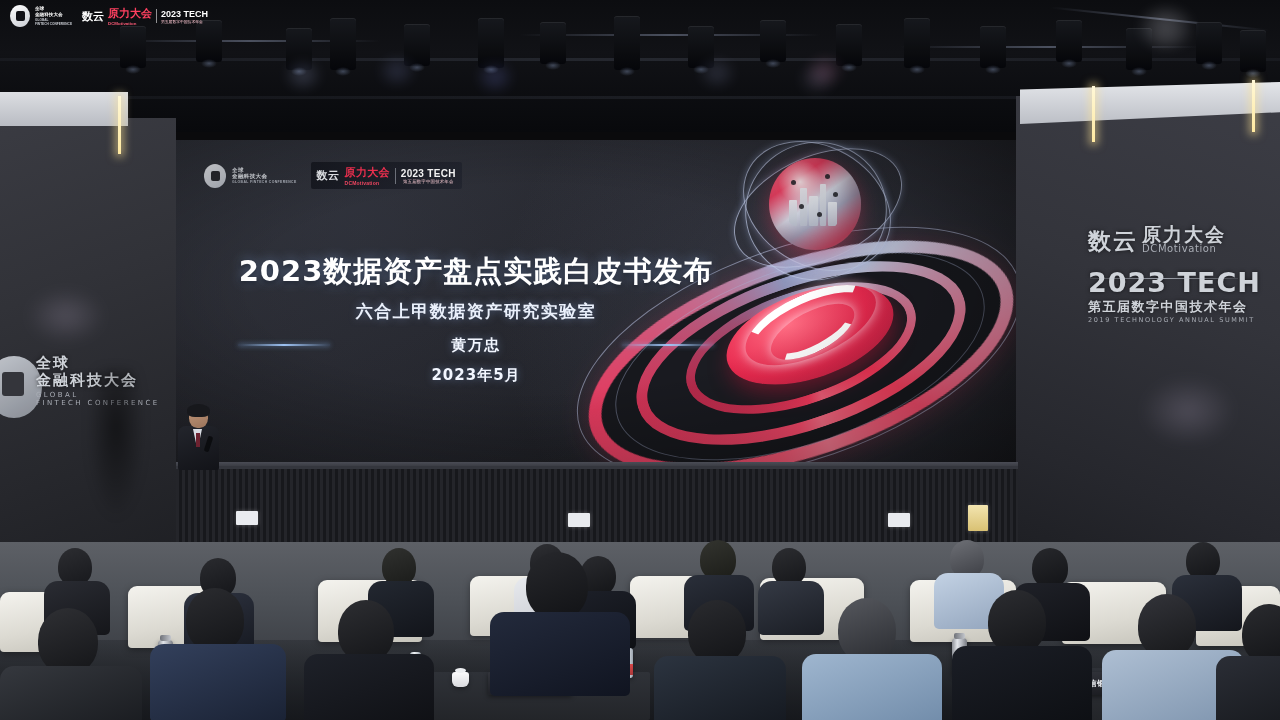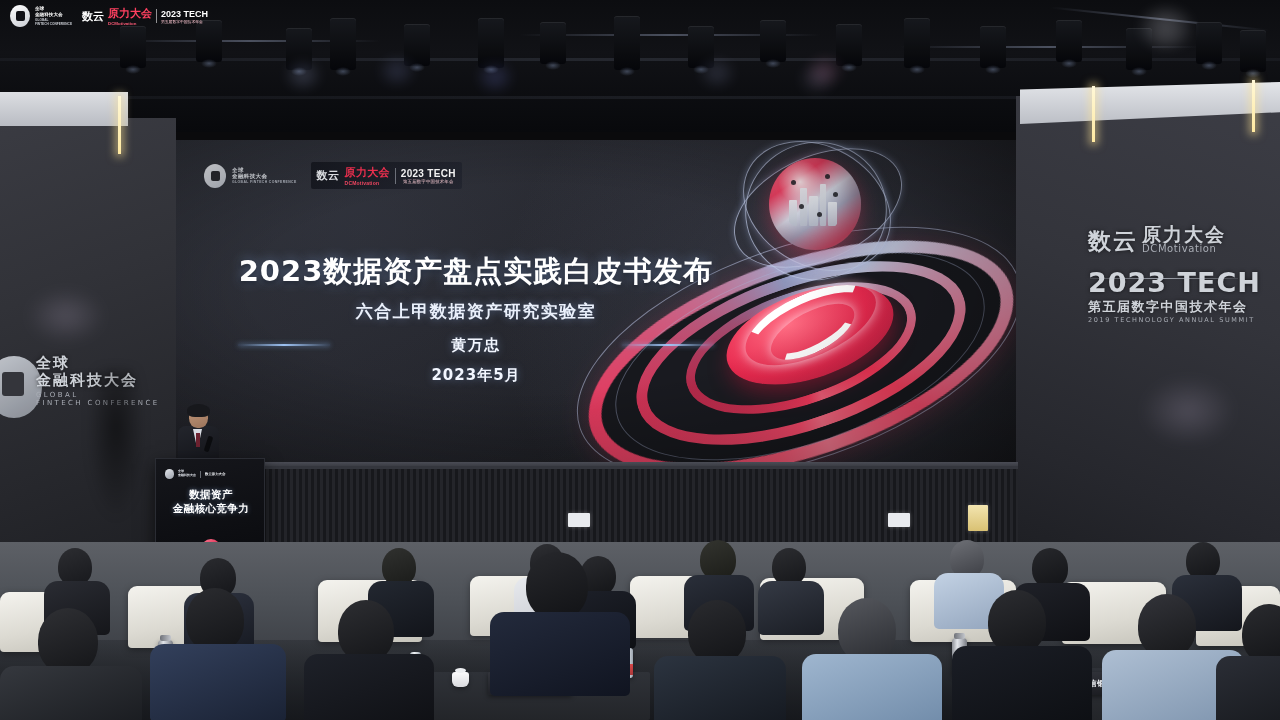--- a/index.html
+++ b/index.html
@@ -447,39 +447,20 @@
 
   <div class="speaker">
     <div class="sp-body"></div>
     <div class="sp-head"></div>
     <div class="sp-hair"></div>
     <div class="sp-shirt"></div>
     <div class="sp-tie"></div>
     <div class="sp-mic"></div>
   </div>
 
-  <div class="podium">
-    <div class="podium-logos">
-      <div class="m"></div>
-      <div class="t1">
-        <div>全球</div>
-        <div>金融科技大会</div>
-      </div>
-      <div class="bar"></div>
-      <div class="t2">数云原力大会</div>
-    </div>
-    <div class="podium-title">
-      <div>数据资产</div>
-      <div>金融核心竞争力</div>
-    </div>
-    <div class="podium-art">
-      <div class="podium-ring"></div>
-      <div class="podium-sphere"></div>
-    </div>
-  </div>
 
   <div class="floor"></div>
   <div class="floor-dark"></div>
 
   <div class="seat" style="left:0px;   top:592px; width:92px;  height:60px;"></div>
   <div class="seat" style="left:128px; top:586px; width:100px; height:62px;"></div>
   <div class="seat" style="left:318px; top:580px; width:104px; height:62px;"></div>
   <div class="seat" style="left:470px; top:576px; width:104px; height:60px;"></div>
   <div class="seat" style="left:630px; top:576px; width:110px; height:62px;"></div>
   <div class="seat" style="left:760px; top:578px; width:104px; height:62px;"></div>

